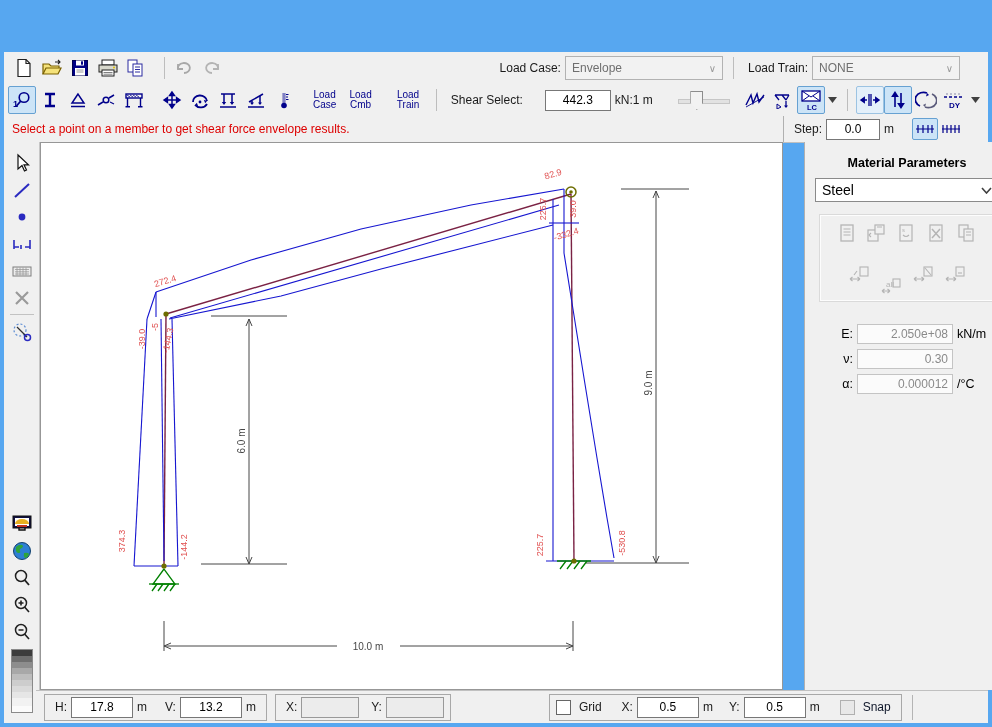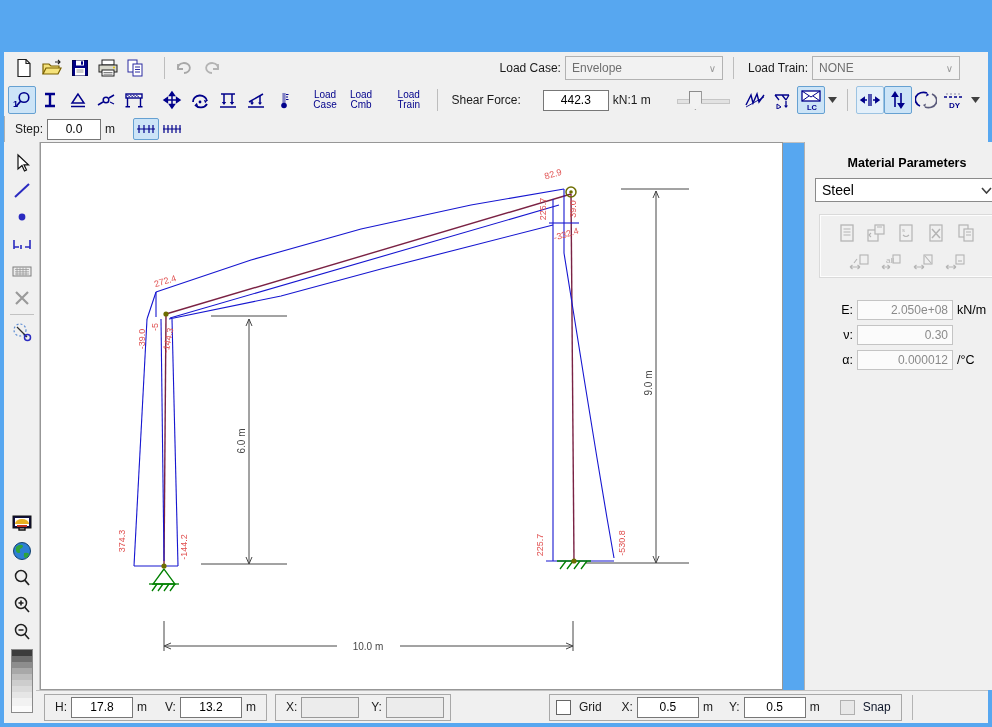--- a/index.html
+++ b/index.html
@@ -219,21 +219,21 @@
       <span><span>Load</span><br><span>Case</span></span>
     </span>
     <span class="tbtn two-line">
       <span><span>Load</span><br><span>Cmb</span></span>
     </span>
     <span style="width:16px"></span>
     <span class="tbtn two-line">
       <span><span>Load</span><br><span>Train</span></span>
     </span>
     <span class="sep" style="margin:0 10px"></span>
-    <span class="lbl">Shear Force:</span>
+    <span class="lbl">Shear Select:</span>
     <input class="num center" style="width: 56px; margin-left: 18px;" value="442.3">
     <span class="lbl">kN:1 m</span>
     <span style="width:30px"></span>
     <span style="position:relative;width:72px;height:20px;display:inline-block;">
       <span style="position:absolute;left:0;right:0;top:9px;height:3px;background:#e2e2e2;border:1px solid #c6c6c6;"></span>
       <span style="position:absolute;left:12px;top:1px;width:11px;height:17px;background:#f2f2f2;border:1px solid #8c8c8c;clip-path:polygon(0 0,100% 0,100% 62%,50% 100%,0 62%);"></span>
     </span>
     <span style="width:16px"></span>
     <span class="tbtn">
       <svg width="22" height="18" viewBox="0 0 22 18">
@@ -297,20 +297,21 @@
       </svg>
       </span>
     <span class="tbtn" style="min-width:12px;width:12px;margin-right:6px">
       <svg width="9" height="6" viewBox="0 0 9 6">
           <path d="M0,0 H9 L4.5,6 Z" fill="#404040"></path>
         </svg>
       </span>
   </div>
 
   <div class="tbrow msgrow">
+    <div class="msg-left">Select a point on a member to get shear force envelope results.</div>
     <div class="msg-right">
       <span class="lbl">Step:</span>
       <input class="num" style="width: 44px;" value="0.0">
       <span class="lbl">m</span>
       <span style="width:14px"></span>
       <span class="tbtn sel" style="height:20px;min-width:24px">
         <svg width="20" height="12" viewBox="0 0 20 12">
           <path d="M1,6 H19 M3,2 V10 M8,2 V10 M13,2 V10 M17,2 V10" stroke="#00008b" stroke-width="1.2"></path>
         </svg>
         </span>
@@ -516,21 +517,21 @@
           <rect x="8" y="6" width="9" height="12" fill="#f0f0f0" stroke="#b4b4b4" stroke-width="1.2"></rect>
           <path d="M10,9 h5 M10,12 h5" stroke="#b4b4b4" stroke-width="1"></path>
         </svg>
       </div>
       <div class="rp-icons">
         <svg width="22" height="18" viewBox="0 0 22 18">
           <path d="M2,14 H12 M2,14 l2.5,-2 M2,14 l2.5,2 M12,14 l-2.5,-2 M12,14 l-2.5,2" stroke="#b4b4b4" stroke-width="1.2" fill="none"></path>
           <rect x="12" y="2" width="8" height="9" fill="none" stroke="#b4b4b4" stroke-width="1.1"></rect>
           <path d="M6,10 l3,-4" stroke="#b4b4b4" stroke-width="1.1"></path>
         </svg>
-        <span style="position:relative;display:inline-flex;align-items:center;">
+        <span style="position:relative;display:inline-flex;align-items:center;margin-top:24px;">
           <svg width="22" height="18" viewBox="0 0 22 18">
             <path d="M2,14 H10 M2,14 l2.5,-2 M2,14 l2.5,2 M10,14 l-2.5,-2 M10,14 l-2.5,2" stroke="#b4b4b4" stroke-width="1.2" fill="none"></path>
             <rect x="13" y="2" width="7" height="8" fill="none" stroke="#b4b4b4" stroke-width="1.1"></rect>
           </svg>
           <span style="position:absolute;left:6px;top:3px;font-size:8px;color:#b4b4b4;">all</span>
         </span>
         <svg width="22" height="18" viewBox="0 0 22 18">
           <path d="M2,14 H12 M2,14 l2.5,-2 M2,14 l2.5,2 M12,14 l-2.5,-2 M12,14 l-2.5,2" stroke="#b4b4b4" stroke-width="1.2" fill="none"></path>
           <rect x="12" y="2" width="8" height="9" fill="none" stroke="#b4b4b4" stroke-width="1.1"></rect>
           <path d="M13,3 L19,10" stroke="#b4b4b4" stroke-width="1.1"></path>

